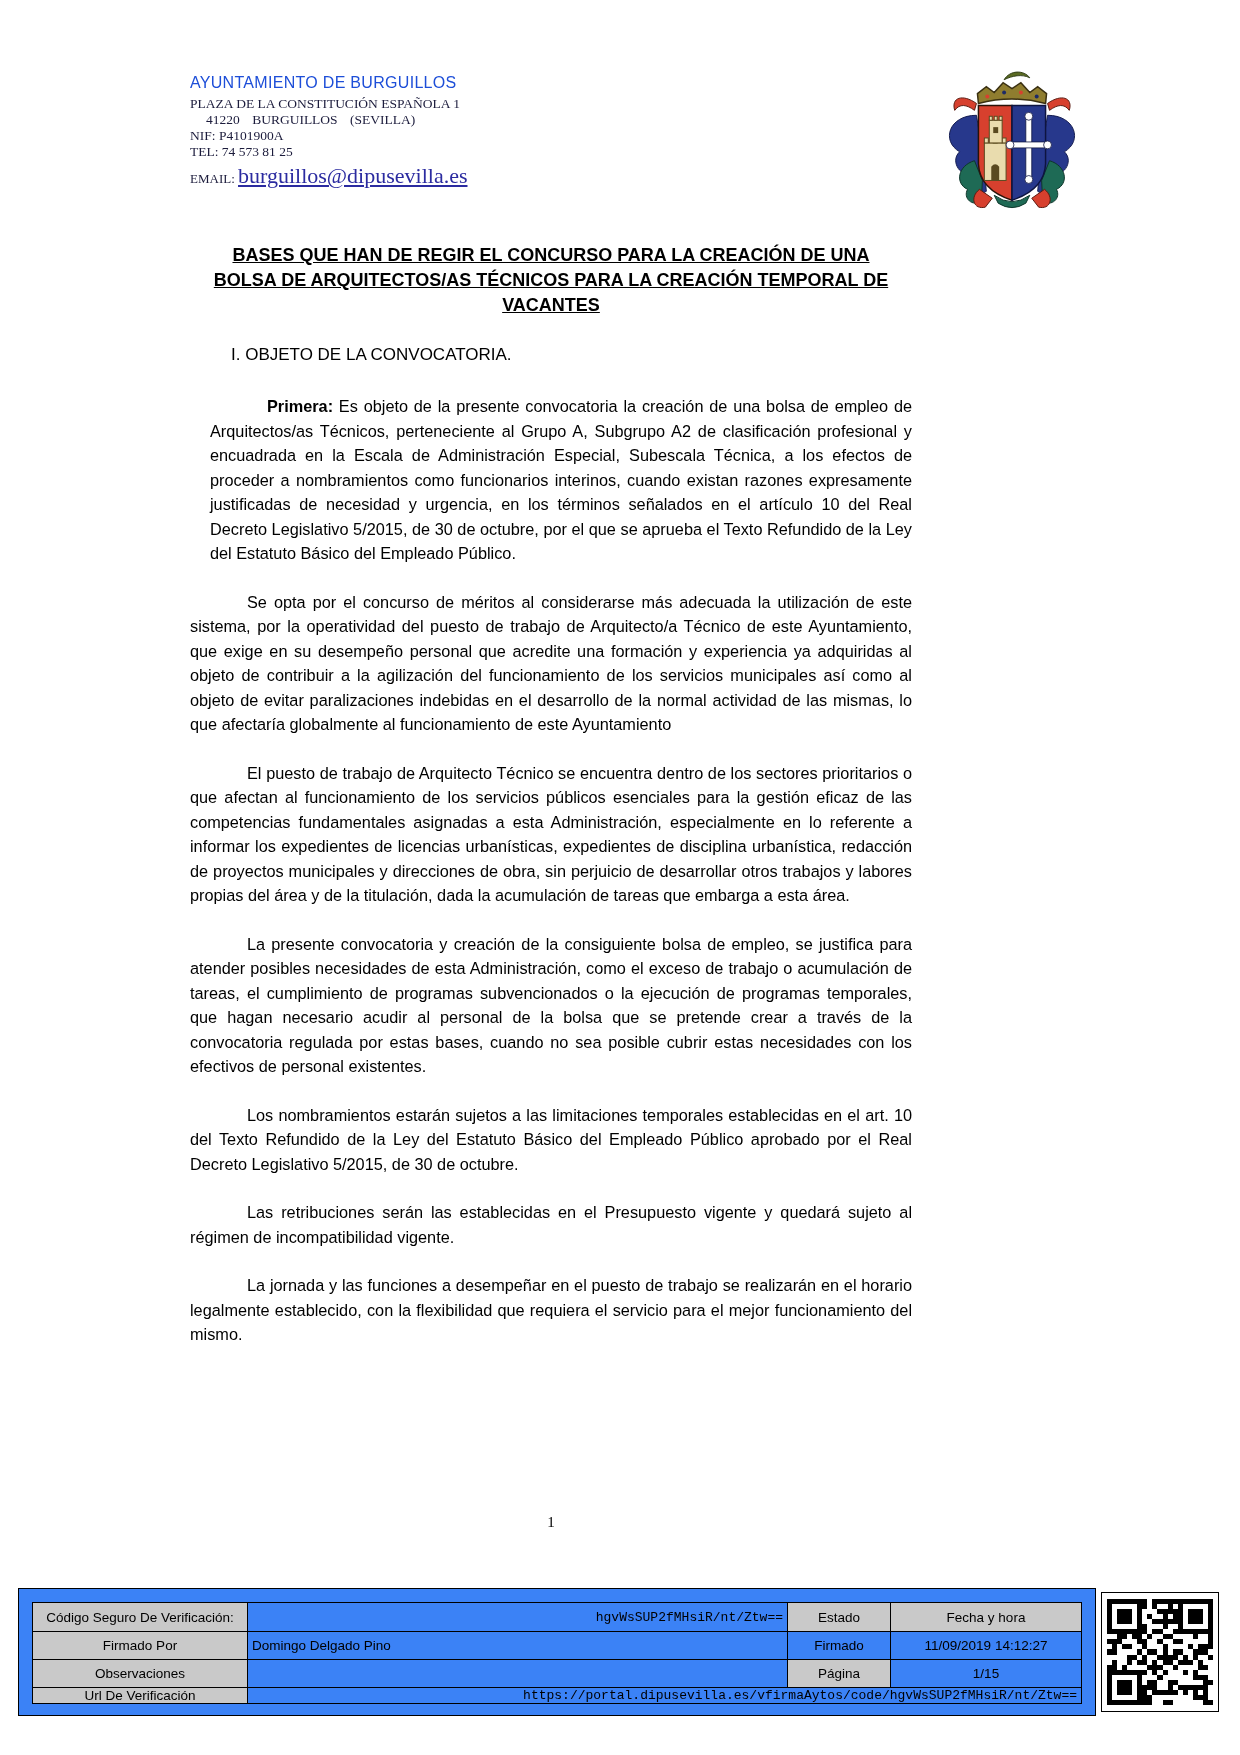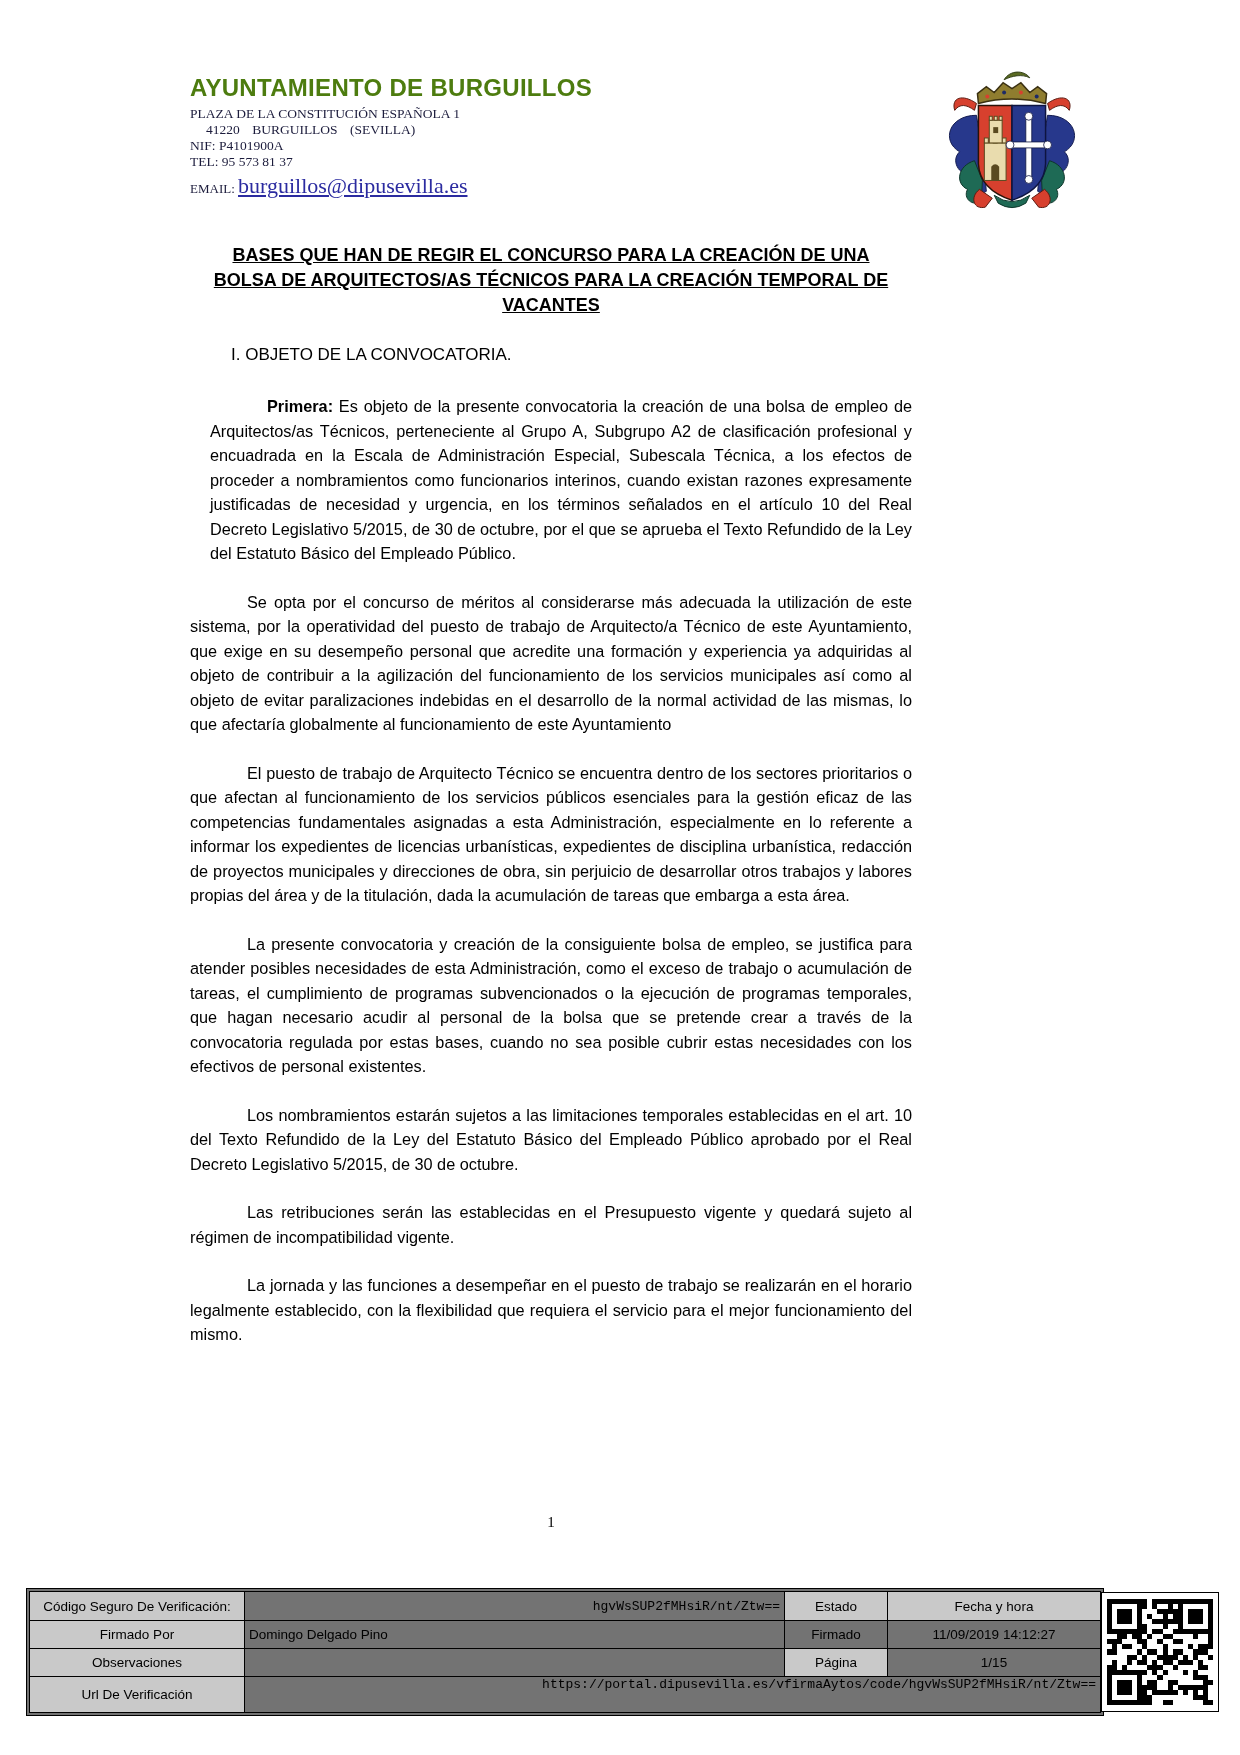--- a/index.html
+++ b/index.html
@@ -13,21 +13,21 @@
     --crest-stone:#e9dcae;
   }
   html,body{margin:0;padding:0;background:#ffffff;}
   .page{
     position:relative;width:1240px;height:1755px;background:#ffffff;overflow:hidden;
     font-family:"Liberation Sans",sans-serif;color:#000;
   }
 
   
   .letterhead{position:absolute;left:190px;top:74px;}
-  .org-name{font-weight:bold;font-size:24px;letter-spacing:.3px;color:#4d7c0f;}
+  .org-name{font-weight:normal;font-size:16px;letter-spacing:.3px;color:#1d4ed8;}
   .addr{font-family:"Liberation Serif",serif;font-size:13.5px;line-height:16px;color:var(--header-text);}
   .addr-block{margin-top:4px;}
   .addr.wide{word-spacing:9px;margin-left:16px;}
   .email-line{margin-top:3px;font-family:"Liberation Serif",serif;font-size:13px;color:var(--header-text);}
   .email-link{font-size:22px;color:var(--link-blue);text-decoration:underline;cursor:pointer;}
 
   
   .crest{position:absolute;left:933px;top:62px;width:158px;height:152px;}
 
   
@@ -35,22 +35,22 @@
   .doc-title{font-weight:bold;font-size:18px;line-height:25px;text-align:center;}
   .doc-title .tline{text-decoration:underline;}
   .sec-heading{font-weight:normal;font-size:17px;line-height:21px;margin-top:26px;text-align:left;margin-left:41px;}
   .para{font-size:16.3px;line-height:24.5px;text-align:justify;text-indent:57px;margin-top:24px;}
   .para.first{margin-top:29px;margin-left:20px;}
   .para .lead{font-weight:bold;}
   .page-num{position:absolute;left:190px;top:1514px;width:722px;text-align:center;
             font-family:"Liberation Serif",serif;font-size:15px;}
 
   
-  .footer-box{position:absolute;left:26px;top:1588px;width:1078px;height:128px;
-              border:1px solid #000;padding:2px;box-sizing:border-box;background:#737373;}
+  .footer-box{position:absolute;left:18px;top:1588px;width:1078px;height:128px;
+              border:1px solid #000;padding:13px;box-sizing:border-box;background:#3b82f6;}
   table.verif{width:100%;height:100%;border-collapse:collapse;table-layout:fixed;
               font-size:13.5px;}
   table.verif td{border:1px solid #000;padding:0 4px;overflow:hidden;white-space:nowrap;}
   td.lbl{background:var(--table-header-gray);text-align:center;}
   td.mono{font-family:"Liberation Mono",monospace;font-size:13px;text-align:right;}
   td.val-left{text-align:left;padding-left:6px;}
   td.val-center{text-align:center;}
   tr.r1{height:29px;} tr.r2{height:28px;} tr.r3{height:28px;}
   td.url-cell{vertical-align:top;padding-top:4px;}
 
@@ -62,21 +62,21 @@
 <body>
 
 <div class="page">
 
   <div class="letterhead">
     <div class="org-name">AYUNTAMIENTO DE BURGUILLOS</div>
     <div class="addr-block">
       <div class="addr">PLAZA DE LA CONSTITUCIÓN ESPAÑOLA  1</div>
       <div class="addr wide">41220   BURGUILLOS   (SEVILLA)</div>
       <div class="addr">NIF: P4101900A</div>
-      <div class="addr">TEL: 95 573 81 37</div>
+      <div class="addr">TEL: 74 573 81 25</div>
     </div>
     <div class="email-line">
       <span>EMAIL:</span>
       <span class="email-link">burguillos@dipusevilla.es</span>
     </div>
   </div>
 
   <div class="crest">
     <svg viewBox="0 0 160 150" width="158" height="152" aria-hidden="true">
 

